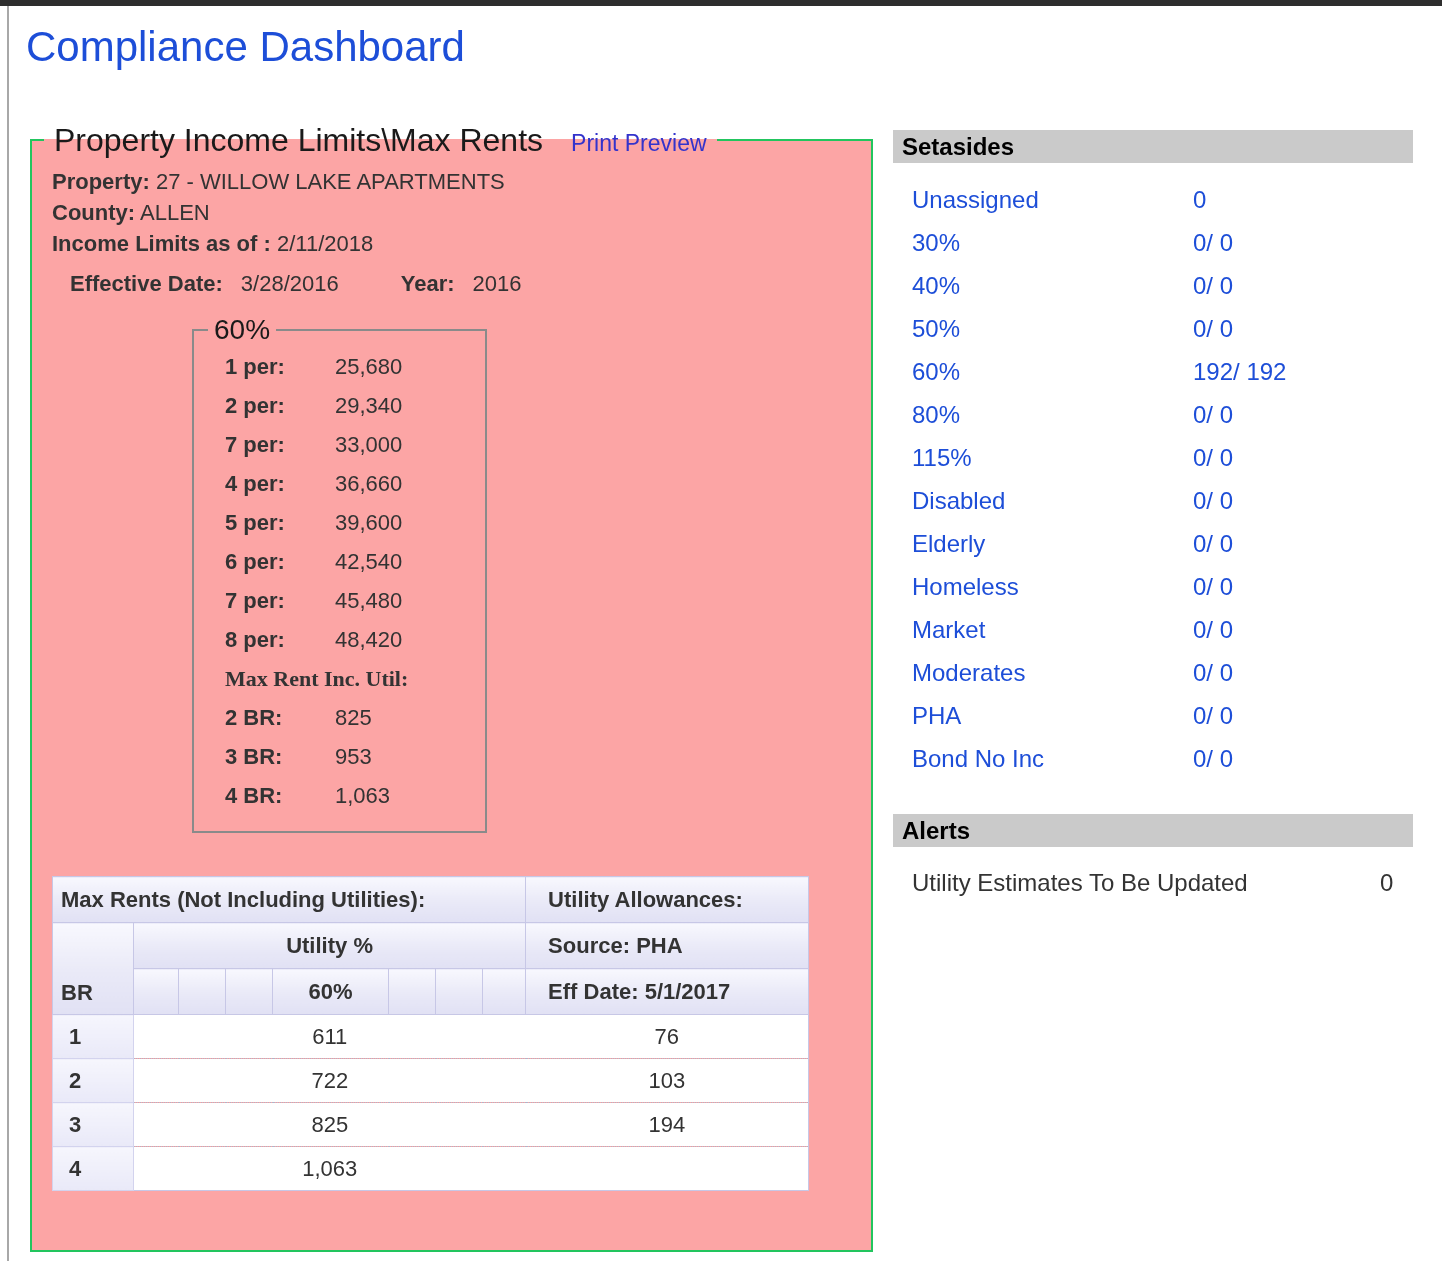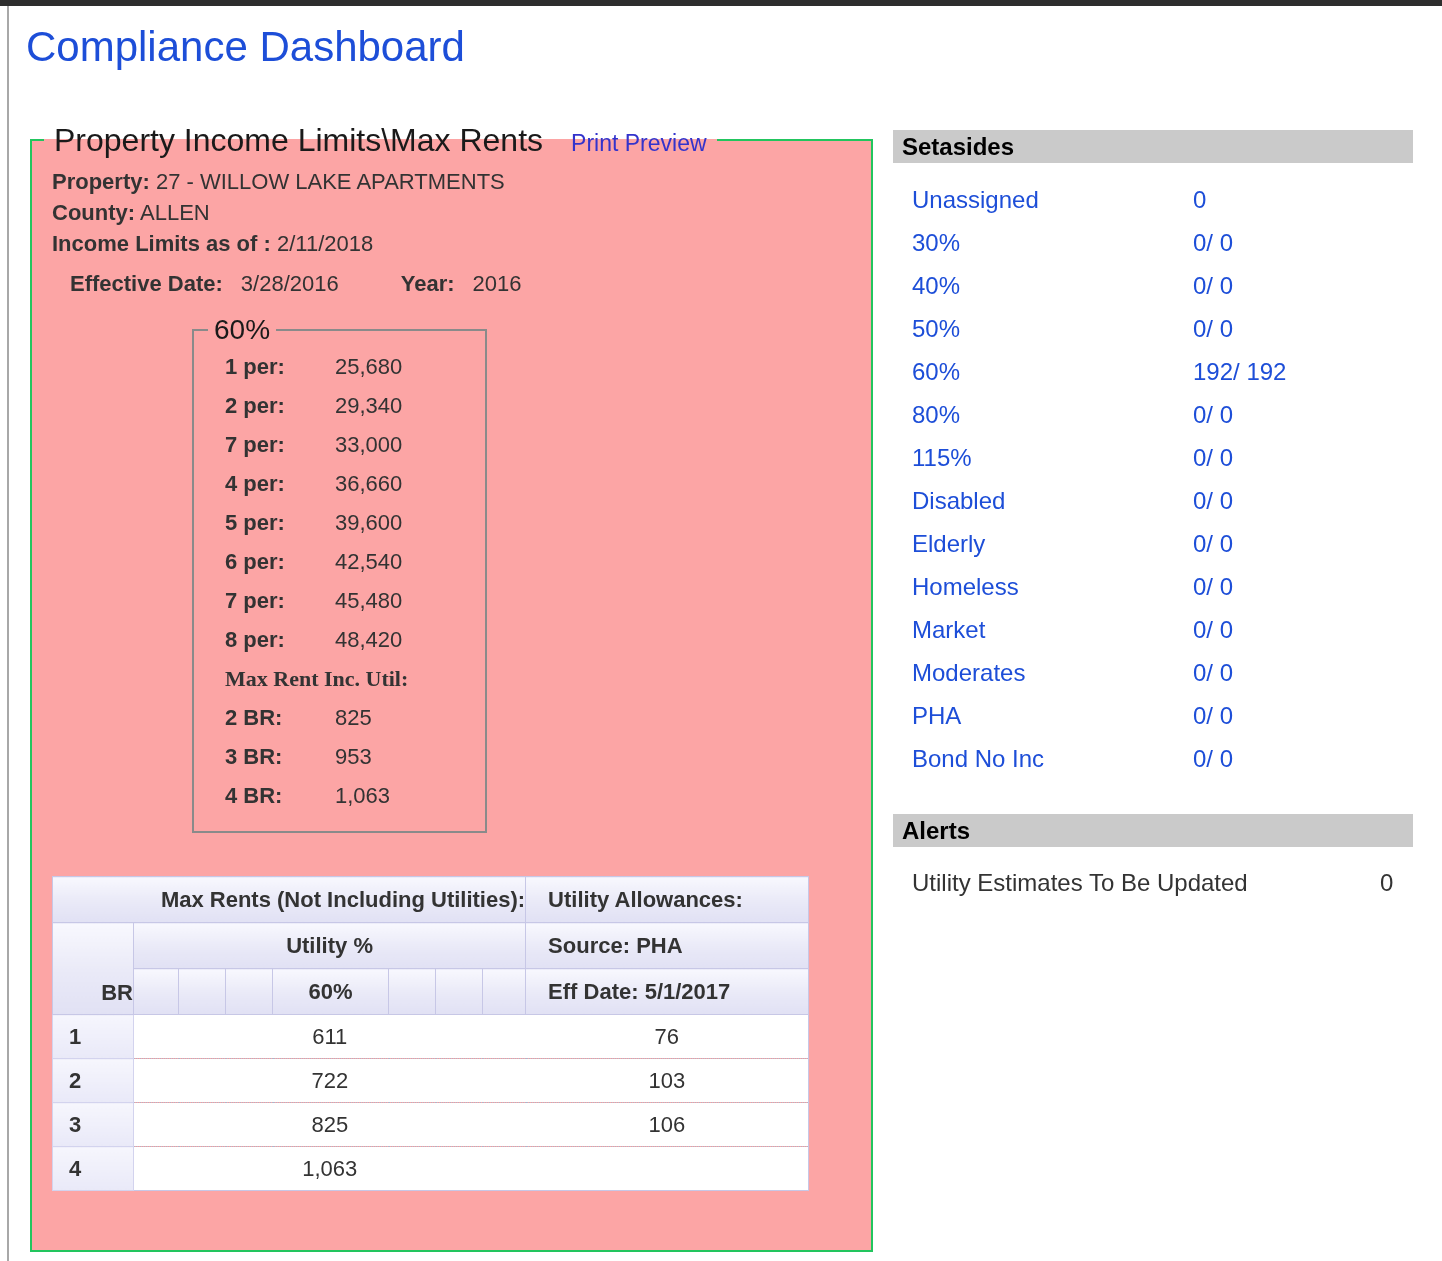--- a/index.html
+++ b/index.html
@@ -55,21 +55,21 @@
     border-collapse: collapse; table-layout: fixed;
     border: 1px solid #c7c7e6;
     font-size: 22px; color: #333;
   }
   table.rents td { overflow: hidden; }
   td.hd {
     background: linear-gradient(180deg, #f8f8fe 0%, #e9e9f7 55%, #e1e1f4 100%);
     border: 1px solid #c7c7e6;
     font-weight: bold; height: 46px; text-align: center;
   }
-  td.hd.left { text-align: right; padding-left: 16px; }
+  td.hd.left { text-align: left; padding-left: 8px; }
   td.hd.uleft { text-align: left; padding-left: 22px; }
   td.hd.brhd { vertical-align: bottom; padding-bottom: 8px; }
   td.brcell {
     background: linear-gradient(180deg, #f6f6fd 0%, #e9e9f8 100%);
     border: 1px solid #d3d3ee;
     font-weight: bold; padding-left: 16px; height: 44px;
   }
   td.datacell {
     text-align: center; height: 44px; background: #ffffff;
     border-bottom: 1px dotted #b3b3c6;
@@ -206,21 +206,21 @@
           <td class="datacell">76</td>
         </tr>
         <tr>
           <td class="brcell">2</td>
           <td class="datacell" colspan="7">722</td>
           <td class="datacell">103</td>
         </tr>
         <tr>
           <td class="brcell">3</td>
           <td class="datacell" colspan="7">825</td>
-          <td class="datacell">106</td>
+          <td class="datacell">194</td>
         </tr>
         <tr>
           <td class="brcell">4</td>
           <td class="datacell" colspan="7">1,063</td>
           <td class="datacell"></td>
         </tr>
       </tbody>
 
   </table>
 </fieldset>

